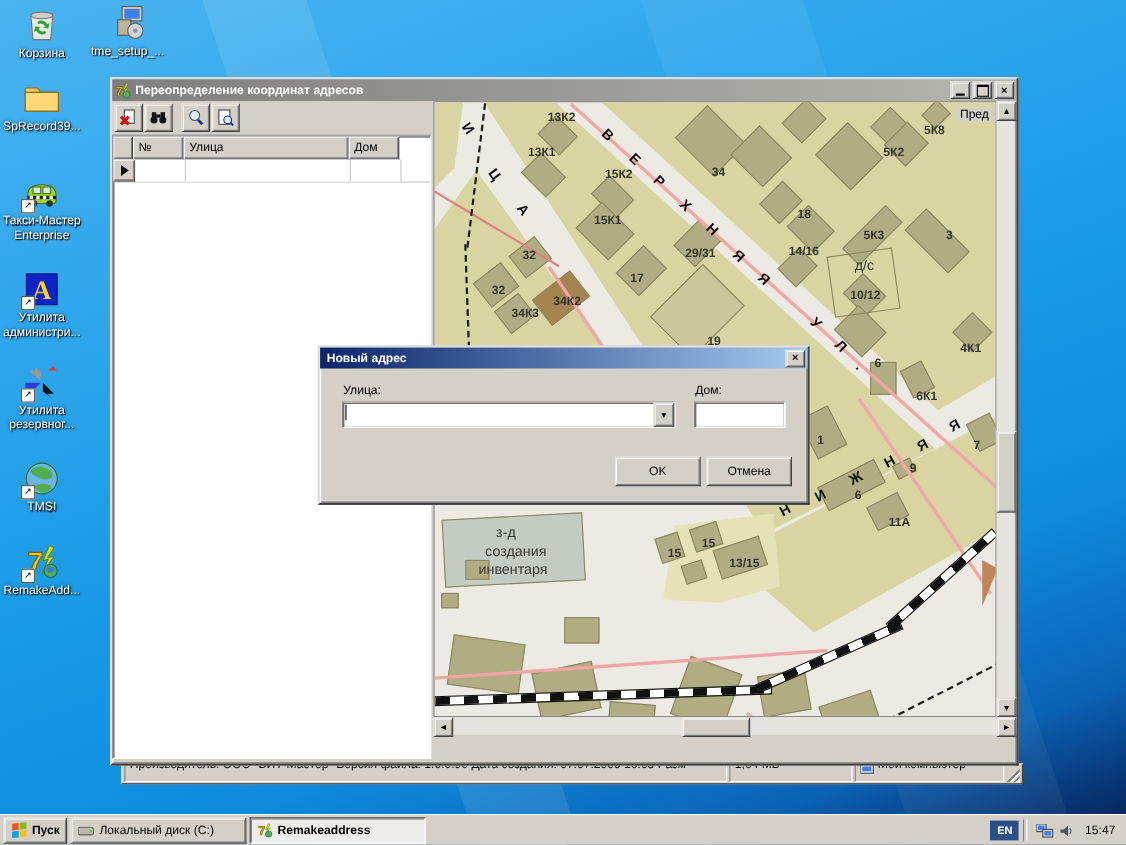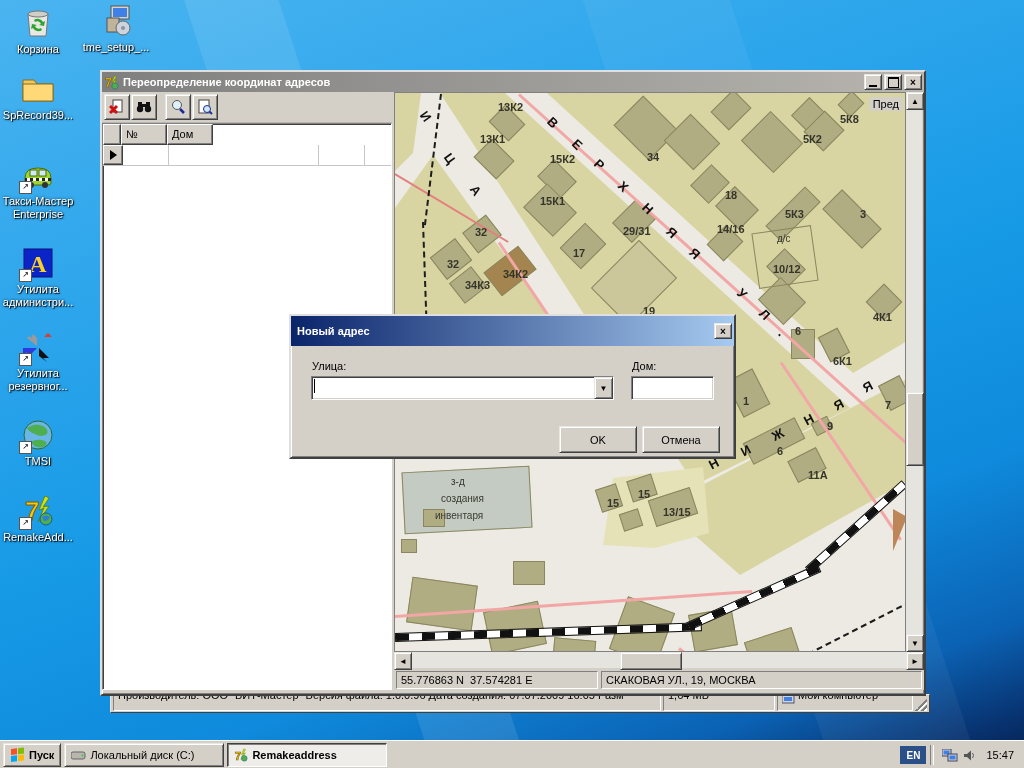--- a/index.html
+++ b/index.html
@@ -56,35 +56,35 @@
   .map-block{position:absolute;inset:0;}
   .map-bld{position:absolute;border:1px solid #8a865f;box-sizing:border-box;}
   .map-outline{position:absolute;border:1px solid #8a865f;background:transparent;}
   .map-line-rail{position:absolute;height:7px;transform-origin:left center;border:1px solid #111;
                  background:repeating-linear-gradient(90deg,#111 0 13px,#fff 13px 26px);}
   .map-line-pink{position:absolute;height:3px;transform-origin:left center;background:#f2a6a6;}
   .map-line-red{position:absolute;height:2px;transform-origin:left center;background:#e37f7f;}
   .map-line-dash{position:absolute;height:0;transform-origin:left center;border-top:2px dashed #1c1c1c;}
   .map-label{position:absolute;font-weight:bold;font-size:11px;color:#35352b;white-space:nowrap;}
   .map-label.street{font-size:13px;color:#101010;}
-  .map-label.small{font-weight:normal;font-size:10px;color:#3a3a30;}
+  .map-label.small{font-weight:normal;font-size:13px;color:#3a3a30;}
   .map-triangle{position:absolute;width:0;height:0;border-left:14px solid #bd8658;
                 border-top:8px solid transparent;border-bottom:34px solid transparent;}
   #prev-chip{position:absolute;right:2px;top:4px;background:#d4d0c8;padding:1px 4px;color:#000;font-size:11px;}
 
   .vscroll{width:16px;height:560px;background:#e6e4de;display:flex;flex-direction:column;position:relative;}
   .hscroll{height:16px;background:#e6e4de;display:flex;position:relative;}
   .sb-btn{width:16px;height:16px;display:flex;align-items:center;justify-content:center;font-size:8px;color:#000;flex:none;}
   .sb-thumb{position:absolute;background:#d4d0c8;}
   .map-statusbar{height:22px;display:flex;align-items:center;padding:2px 2px 0 2px;background:#d4d0c8;gap:3px;}
   .status-panel{height:18px;background:#d4d0c8;padding:2px 4px;box-sizing:border-box;white-space:pre;overflow:hidden;}
 
   
   #dialog{position:absolute;left:289px;top:314px;width:443px;height:141px;z-index:40;}
-  #dialog .titlebar{height:30px;}
+  #dialog .titlebar{height:19px;}
   .dlg-label{position:absolute;color:#000;}
   .combo{position:absolute;display:flex;background:#fff;}
   .combo .cb-text{flex:1;position:relative;}
   .caret{position:absolute;left:2px;top:2px;width:1px;height:14px;background:#000;}
   .cb-arrow{width:17px;display:flex;align-items:center;justify-content:center;font-size:8px;color:#000;}
   .dlg-input{position:absolute;background:#fff;}
   .dlg-btn{position:absolute;width:76px;height:25px;display:flex;align-items:center;justify-content:center;color:#000;}
 
   
   #bg-window-bar{position:absolute;left:110px;top:694px;width:820px;height:19px;z-index:5;
@@ -285,20 +285,21 @@
             <rect x="2" y="1" width="10" height="13" fill="#fff" stroke="#444"></rect>
             <circle cx="10" cy="10" r="3.5" fill="#cfe9f7" stroke="#1a2a9a"></circle>
             <line x1="12.5" y1="12.5" x2="15" y2="15" stroke="#1a2a9a" stroke-width="1.8"></line>
           </svg>
         </div>
       </div>
       <div class="grid-wrap">
         <div class="grid-header">
           <div class="gh-cell" style="width:18px;"></div>
           <div class="gh-cell" style="width:46px;">№</div>
+          <div class="gh-cell" style="width:150px;">Улица</div>
           <div class="gh-cell" style="width:46px;">Дом</div>
         </div>
         <div class="grid-row">
           <div class="sel-cell" style="width:18px;">
             <div class="row-marker"></div>
           </div>
           <div class="gr-cell" style="width:46px;"></div>
           <div class="gr-cell" style="width:150px;"></div>
           <div class="gr-cell" style="width:46px;"></div>
         </div>
@@ -438,24 +439,20 @@
           <div class="sb-btn raised">▲</div>
           <div class="sb-thumb raised" style="left:0;top:300px;width:16px;height:72px;"></div>
           <div class="sb-btn raised" style="margin-top:auto;">▼</div>
         </div>
       </div>
       <div class="hscroll">
         <div class="sb-btn raised">◄</div>
         <div class="sb-thumb raised" style="left:226px;top:0;width:60px;height:16px;"></div>
         <div class="sb-btn raised" style="margin-left:auto;">►</div>
       </div>
-      <div class="map-statusbar">
-        <div class="status-panel sunken-lite" style="width:202px;">55.776863 N  37.574281 E</div>
-        <div class="status-panel sunken-lite" style="flex:1;">СКАКОВАЯ УЛ., 19, МОСКВА</div>
-      </div>
     </div>
   </div>
 </div>
 
 <div id="dialog" class="win-frame">
   <div class="titlebar active">
     <span class="t-text">Новый адрес</span>
     <div class="wbtn raised">×</div>
   </div>
   <div style="position:relative;height:116px;text-align:center;">

